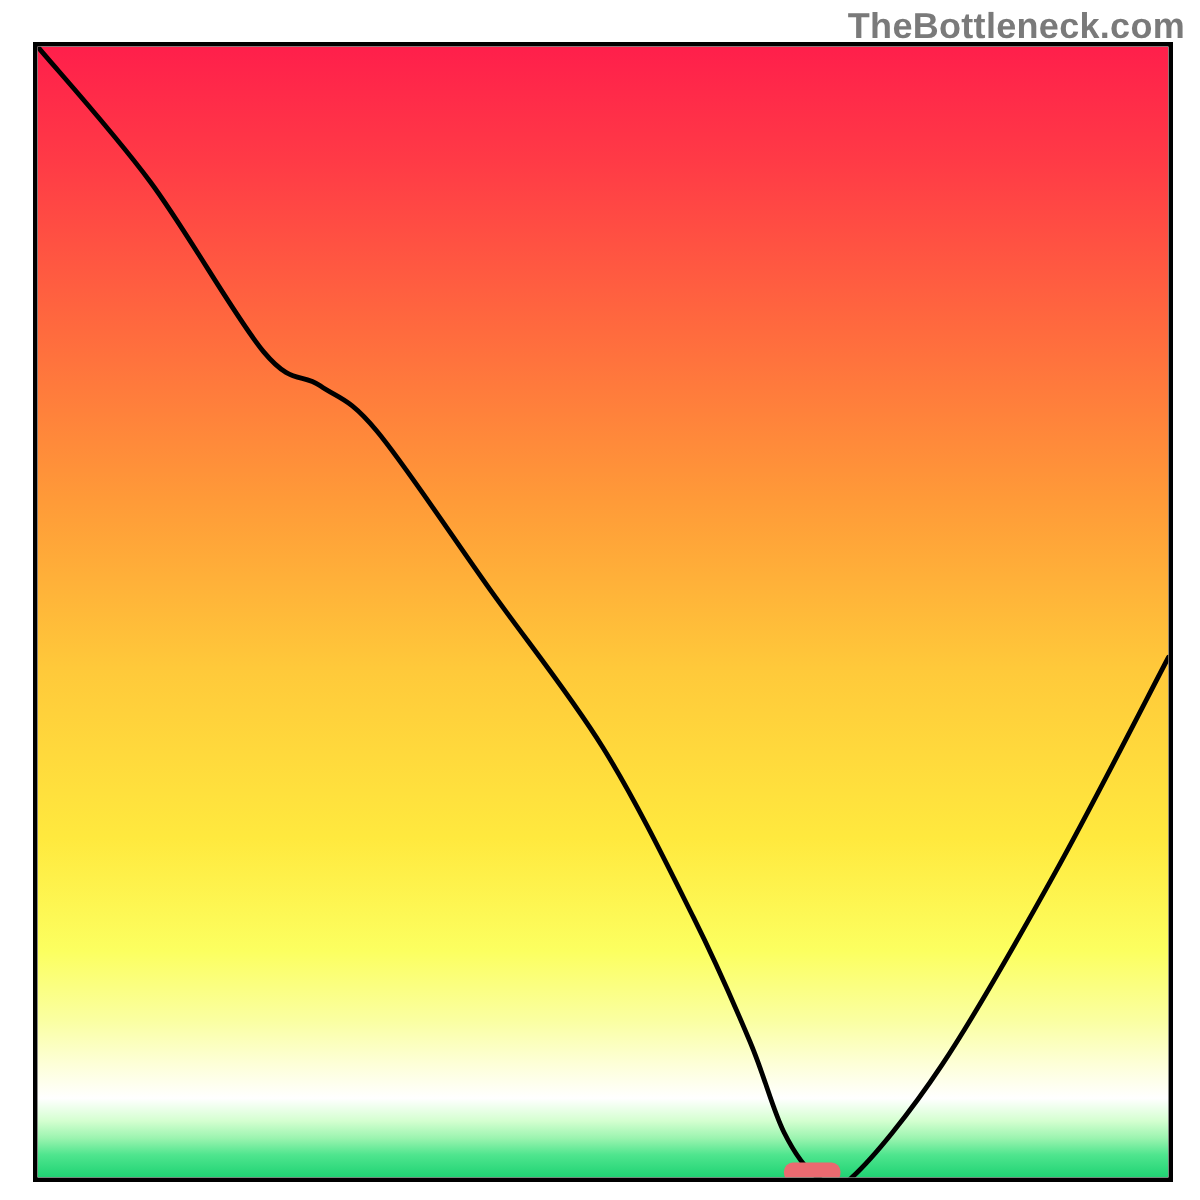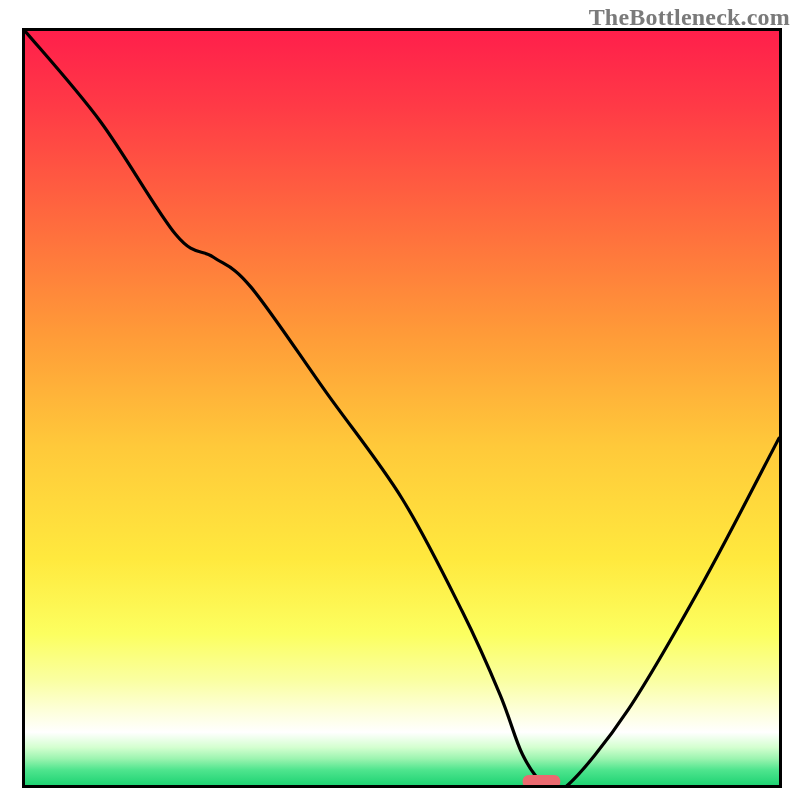--- a/index.html
+++ b/index.html
@@ -8,21 +8,20 @@
     width: 800px;
     height: 800px;
     overflow: hidden;
     background: #ffffff;
     font-family: Arial, Helvetica, sans-serif;
   }
   .frame {
     position: relative;
     width: 800px;
     height: 800px;
-    font-family: Liberation Serif, serif;
   }
   .watermark {
     position: absolute;
     top: 4px;
     right: 10px;
     font-size: 24px;
     font-weight: 600;
     color: #7a7a7a;
     letter-spacing: 0.2px;
     z-index: 10;

